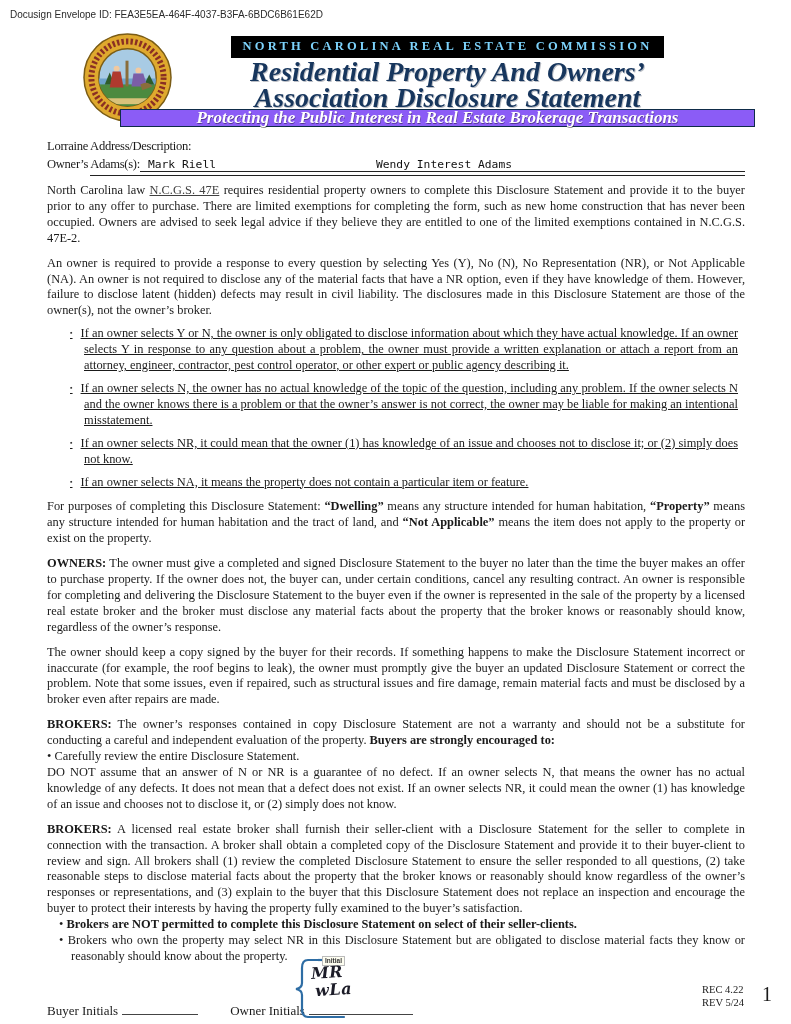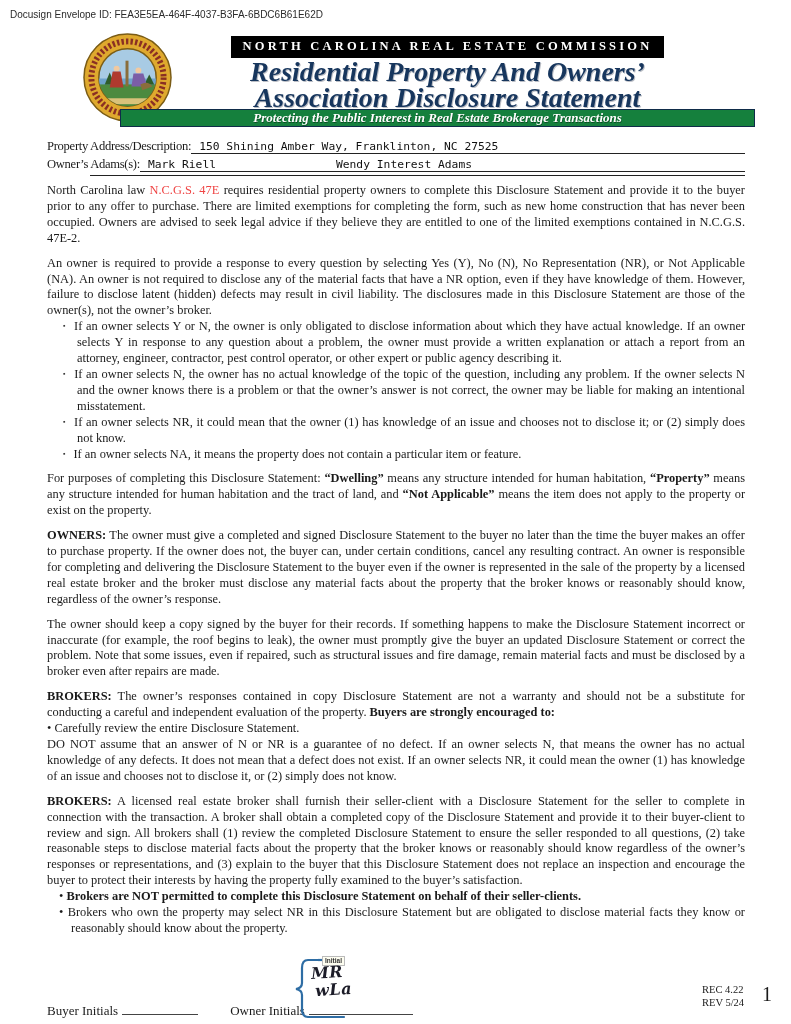--- a/index.html
+++ b/index.html
@@ -10,58 +10,58 @@
   }
   
   .envelope-id {
     position:absolute; top:9px; left:10px;
     font-family:"Liberation Sans", sans-serif; font-size:10px; color:#2b2b2b;
   }
   
   .seal { position:absolute; top:33px; left:83px; width:89px; height:89px; }
   .header-text { position:absolute; top:36px; left:190px; width:515px; text-align:center; }
   .commission-banner {
-    display:inline-block; background:#000; color:#ffffff;
+    display:inline-block; background:#000; color:#7dd3fc;
     font-size:12.5px; font-weight:bold; letter-spacing:3.2px;
     padding:3px 12px 4px; white-space:nowrap;
   }
   .doc-title {
     font-size:28px; font-weight:bold; font-style:italic; color:#17365d;
     line-height:22.5px; margin-top:3px;
     text-shadow:1px 1.2px 0.5px rgba(60,70,90,.35);
   }
   .tagline-banner {
     position:absolute; top:109px; left:120px; width:633px; height:16px;
-    background:#15803d; border:1px solid #0f2c49;
-    color:#fff; font-style:italic; font-weight:bold; font-size:13px;
+    background:#8b5cf6; border:1px solid #0f2c49;
+    color:#fff; font-style:italic; font-weight:bold; font-size:17px;
     text-align:center; line-height:16px;
     text-shadow:0.5px 0.5px 0 rgba(0,0,0,.4);
   }
   
   .fields { position:absolute; top:136px; left:47px; width:698px; font-size:12.6px; }
   .field-row { display:flex; align-items:flex-end; height:18px; }
   .field-label { white-space:nowrap; letter-spacing:-0.3px; }
   .field-fill {
     flex:1; border-bottom:1.2px solid #222;
     font-family:"DejaVu Sans Mono", monospace; font-size:11.3px; color:#111;
     padding-left:8px; white-space:nowrap; overflow:hidden;
   }
-  .owner-1 { display:inline-block; width:188px; }
+  .owner-1 { display:inline-block; width:228px; }
   .second-rule { margin-left:43px; border-bottom:1.2px solid #222; height:3px; }
   
   .content {
     position:absolute; top:183px; left:47px; width:698px;
     font-size:12.4px; line-height:15.9px; text-align:justify;
   }
   .content p { margin:0 0 9px; }
   .content p.tight { margin-bottom:0; }
   .b { font-weight:bold; }
-  .lnk { color:#ef4444; cursor:pointer; }
+  .lnk { color:#404040; text-decoration:underline; cursor:pointer; }
   .sub-bullets { margin:0 0 9px; }
-  .sub-bullet { padding-left:30px; text-indent:-14px; margin:0; }
+  .sub-bullet { padding-left:30px; text-indent:-14px; margin:7px;text-decoration:underline; }
   .sub-bullet::before { content:"▪"; font-size:7px; color:#3a3a3a; margin-right:8px; vertical-align:2px; }
   .dot-bullet { margin:0; }
   .dot-bullet::before { content:"• "; }
   .broker-bullet { padding-left:24px; text-indent:-12px; margin:0; }
   .broker-bullet::before { content:"• "; }
   
   .footer-row { position:absolute; left:47px; font-size:13px; white-space:nowrap;margin-top:20px; }
   .row-1 { top:982px; } .row-2 { top:1000px; }
   .init-line { display:inline-block; border-bottom:1px solid #444; height:12px; vertical-align:baseline; }
   .buyer-line { width:76px; margin-left:4px; margin-right:32px; }
@@ -112,22 +112,21 @@
   <div class="header-text">
     <div class="commission-banner">NORTH CAROLINA REAL ESTATE COMMISSION</div>
     <div class="doc-title">Residential Property And Owners’</div>
     <div class="doc-title">Association Disclosure Statement</div>
   </div>
 
   <div class="tagline-banner">Protecting the Public Interest in Real Estate Brokerage Transactions</div>
 
   <div class="fields">
     <div class="field-row">
-      <span class="field-label">Property Address/Description:</span>
-      <span class="field-fill">150 Shining Amber Way, Franklinton, NC 27525</span>
+      <span class="field-label">Lorraine Address/Description:</span>
     </div>
     <div class="field-row">
       <span class="field-label">Owner’s Adams(s):</span>
       <span class="field-fill">
         <span class="owner-1">Mark Riell</span><span>Wendy Interest Adams</span>
       </span>
     </div>
     <div class="second-rule"></div>
   </div>
 
@@ -146,21 +145,21 @@
 
     <p><span class="b">OWNERS:</span><span> The owner must give a completed and signed Disclosure Statement to the buyer no later than the time the buyer makes an offer to purchase property. If the owner does not, the buyer can, under certain conditions, cancel any resulting contract. An owner is responsible for completing and delivering the Disclosure Statement to the buyer even if the owner is represented in the sale of the property by a licensed real estate broker and the broker must disclose any material facts about the property that the broker knows or reasonably should know, regardless of the owner’s response.</span></p>
 
     <p>The owner should keep a copy signed by the buyer for their records. If something happens to make the Disclosure Statement incorrect or inaccurate (for example, the roof begins to leak), the owner must promptly give the buyer an updated Disclosure Statement or correct the problem. Note that some issues, even if repaired, such as structural issues and fire damage, remain material facts and must be disclosed by a broker even after repairs are made.</p>
 
     <p class="tight"><span class="b">BROKERS:</span><span> The owner’s responses contained in copy Disclosure Statement are not a warranty and should not be a substitute for conducting a careful and independent evaluation of the property. </span><span class="b">Buyers are strongly encouraged to:</span></p>
     <div class="dot-bullet">Carefully review the entire Disclosure Statement.</div>
     <p>DO NOT assume that an answer of N or NR is a guarantee of no defect. If an owner selects N, that means the owner has no actual knowledge of any defects. It does not mean that a defect does not exist. If an owner selects NR, it could mean the owner (1) has knowledge of an issue and chooses not to disclose it, or (2) simply does not know.</p>
 
     <p class="tight"><span class="b">BROKERS:</span><span> A licensed real estate broker shall furnish their seller-client with a Disclosure Statement for the seller to complete in connection with the transaction. A broker shall obtain a completed copy of the Disclosure Statement and provide it to their buyer-client to review and sign. All brokers shall (1) review the completed Disclosure Statement to ensure the seller responded to all questions, (2) take reasonable steps to disclose material facts about the property that the broker knows or reasonably should know regardless of the owner’s responses or representations, and (3) explain to the buyer that this Disclosure Statement does not replace an inspection and encourage the buyer to protect their interests by having the property fully examined to the buyer’s satisfaction.</span></p>
-    <div class="broker-bullet"><span class="b">Brokers are NOT permitted to complete this Disclosure Statement on behalf of their seller-clients.</span></div>
+    <div class="broker-bullet"><span class="b">Brokers are NOT permitted to complete this Disclosure Statement on select of their seller-clients.</span></div>
     <div class="broker-bullet"><span>Brokers who own the property may select NR in this Disclosure Statement but are obligated to disclose material facts they know or reasonably should know about the property.</span></div>
   </div>
 
   <div class="footer-row row-1">
     <span>Buyer Initials</span><span class="init-line buyer-line"></span><span>Owner Initials</span><span class="init-line owner-line"></span>
   </div>
   <div class="footer-row row-2">
     <span>Buyer Initials</span><span class="init-line buyer-line"></span><span>Owner Initials</span><span class="init-line owner-line"></span>
   </div>
 

